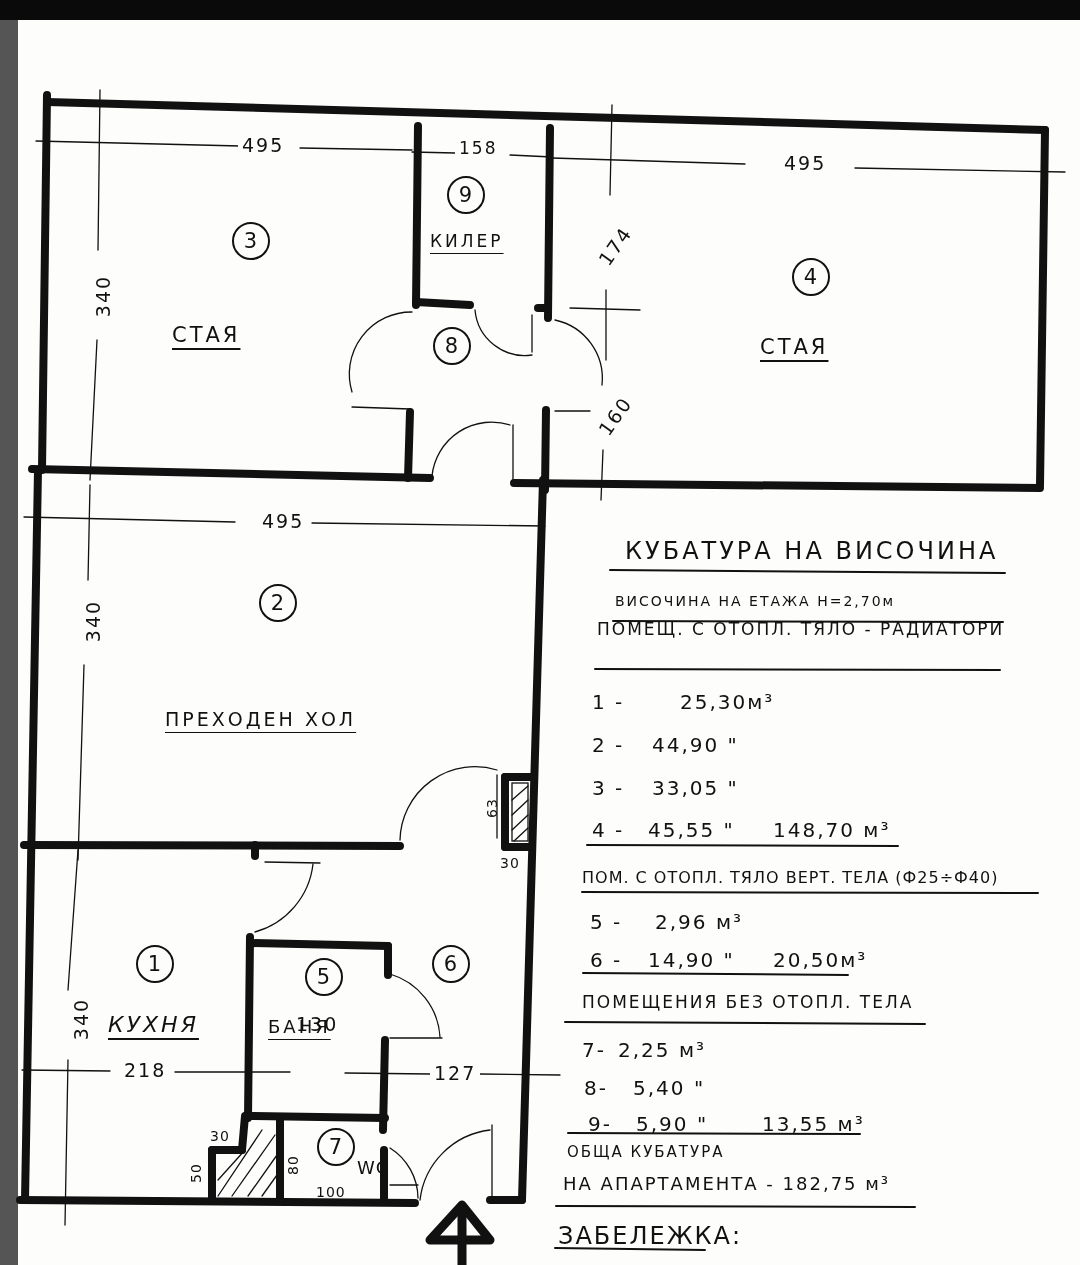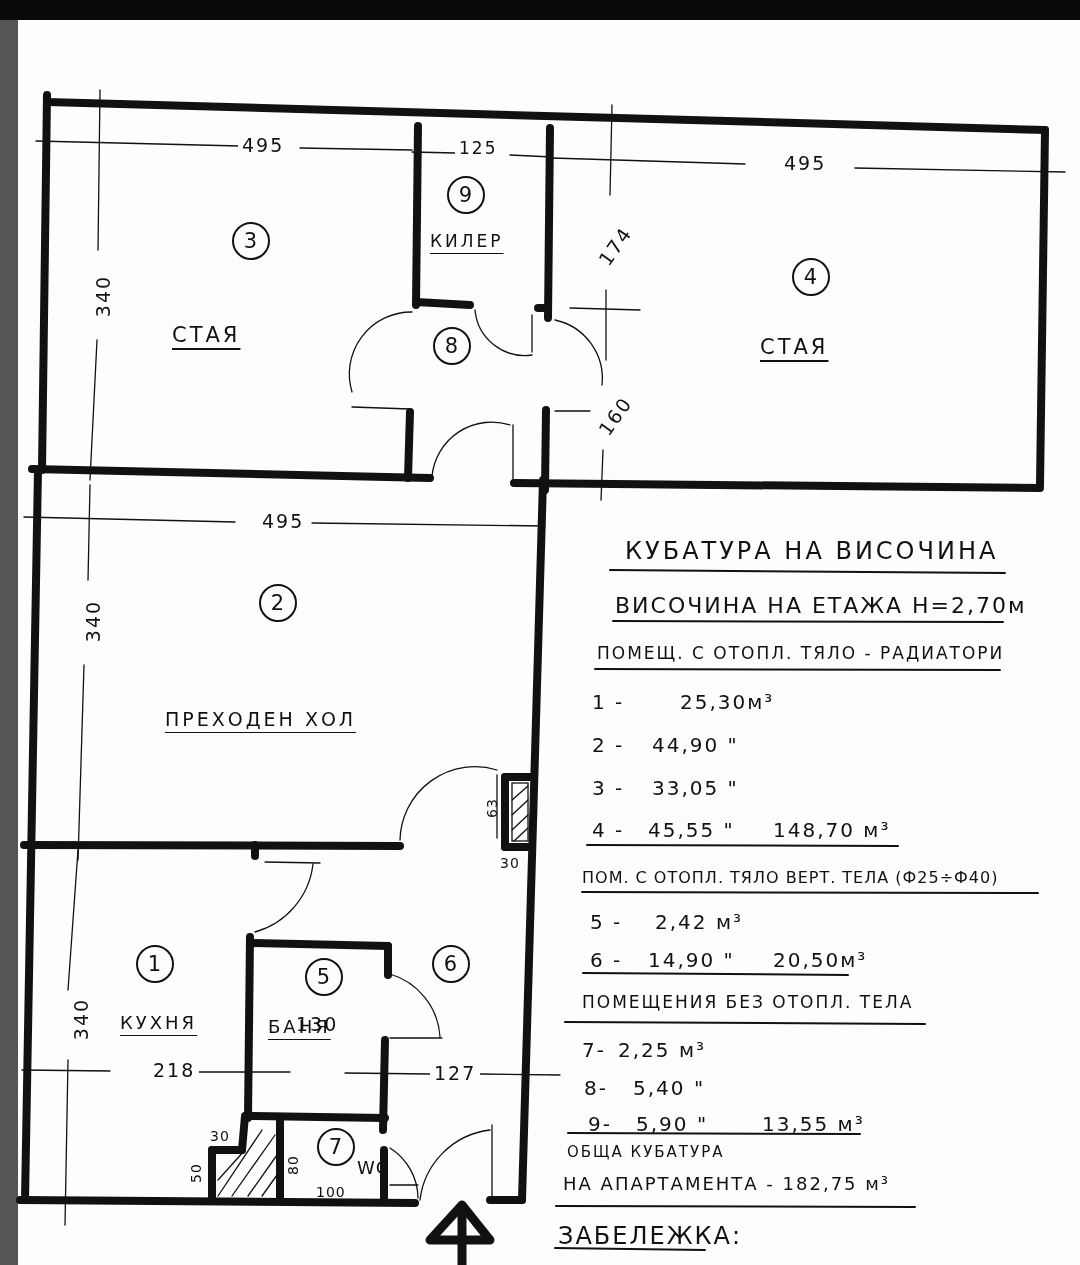--- a/index.html
+++ b/index.html
@@ -154,29 +154,29 @@
       <line x1="583" y1="973" x2="848" y2="975"></line>
       <line x1="565" y1="1022" x2="925" y2="1024"></line>
       <line x1="568" y1="1133" x2="860" y2="1134"></line>
       <line x1="556" y1="1206" x2="915" y2="1207"></line>
       <line x1="555" y1="1248" x2="705" y2="1250"></line>
     </g>
   </g>
 </svg>
 
 <div class="lbl dim" style="left:238px;top:134px;">495</div>
-<div class="lbl dim" style="left:455px;top:138px;font-size:17px;">125</div>
+<div class="lbl dim" style="left:455px;top:138px;font-size:17px;">158</div>
 <div class="lbl dim" style="left:780px;top:152px;">495</div>
 <div class="lbl dim rot" style="left:78px;top:285px;">340</div>
 <div class="lbl dim rot45" style="left:590px;top:235px;">174</div>
 <div class="lbl dim rot45" style="left:590px;top:405px;">160</div>
 <div class="lbl dim" style="left:258px;top:510px;">495</div>
 <div class="lbl dim rot" style="left:68px;top:610px;">340</div>
 <div class="lbl dim rot" style="left:56px;top:1008px;">340</div>
-<div class="lbl dim" style="left:120px;top:1059px;margin-left:29px;">218</div>
+<div class="lbl dim" style="left:120px;top:1059px;">218</div>
 <div class="lbl dim" style="left:292px;top:1013px;">130</div>
 <div class="lbl dim" style="left:430px;top:1062px;">127</div>
 <div class="lbl small" style="left:500px;top:855px;">30</div>
 <div class="lbl small rot" style="left:482px;top:800px;">63</div>
 <div class="lbl small" style="left:210px;top:1128px;">30</div>
 <div class="lbl small rot" style="left:186px;top:1165px;">50</div>
 <div class="lbl small" style="left:316px;top:1184px;">100</div>
 <div class="lbl small rot" style="left:283px;top:1157px;">80</div>
 
 <div class="lbl room-num" style="left:232px;top:222px;">3</div>
@@ -186,42 +186,42 @@
 <div class="lbl room-num" style="left:259px;top:584px;">2</div>
 <div class="lbl room-num" style="left:136px;top:945px;">1</div>
 <div class="lbl room-num" style="left:305px;top:958px;">5</div>
 <div class="lbl room-num" style="left:432px;top:945px;">6</div>
 <div class="lbl room-num" style="left:317px;top:1128px;">7</div>
 
 <div class="lbl room-name" style="left:172px;top:323px;">СТАЯ</div>
 <div class="lbl room-name" style="left:430px;top:231px;font-size:17px;">КИЛЕР</div>
 <div class="lbl room-name" style="left:760px;top:335px;">СТАЯ</div>
 <div class="lbl room-name" style="left:165px;top:660px;font-size:19px;margin-top:48px;">ПРЕХОДЕН ХОЛ</div>
-<div class="lbl room-name" style="left:120px;top:1012px;font-size:18px;">КУХНЯ</div>
+<div class="lbl room-name" style="left:108px;top:1012px;font-size:22px;font-style:italic;">КУХНЯ</div>
 <div class="lbl room-name" style="left:268px;top:1016px;font-size:18px;">БАНЯ</div>
 <div class="lbl" style="left:357px;top:1157px;font-size:18px;">WC</div>
 
 <div class="notes">
   <div class="lbl title" style="left:625px;top:537px;">КУБАТУРА НА ВИСОЧИНА</div>
-  <div class="lbl" style="left:615px;top:593px;font-size:22px;">ВИСОЧИНА НА ЕТАЖА H=2,70м</div>
-  <div class="lbl" style="left:597px;top:643px;font-size:17px;">ПОМЕЩ. С ОТОПЛ. ТЯЛО - РАДИАТОРИ</div>
+  <div class="lbl" style="left:615px;top:593px;font-size:14px;">ВИСОЧИНА НА ЕТАЖА H=2,70м</div>
+  <div class="lbl" style="left:597px;top:619px;font-size:17px;">ПОМЕЩ. С ОТОПЛ. ТЯЛО - РАДИАТОРИ</div>
 
   <div class="lbl" style="left:592px;top:690px;">1 -</div>
   <div class="lbl" style="left:655px;top:690px;margin-left:25px;">25,30м³</div>
   <div class="lbl" style="left:592px;top:733px;">2 -</div>
   <div class="lbl" style="left:652px;top:733px;">44,90 "</div>
   <div class="lbl" style="left:592px;top:776px;">3 -</div>
   <div class="lbl" style="left:652px;top:776px;">33,05 "</div>
   <div class="lbl" style="left:592px;top:818px;">4 -</div>
   <div class="lbl" style="left:648px;top:818px;">45,55 "</div>
   <div class="lbl" style="left:773px;top:818px;">148,70 м³</div>
 
   <div class="lbl" style="left:582px;top:868px;font-size:16px;letter-spacing:1px;">ПОМ. С ОТОПЛ. ТЯЛО ВЕРТ. ТЕЛА (Ф25÷Ф40)</div>
   <div class="lbl" style="left:590px;top:910px;">5 -</div>
-  <div class="lbl" style="left:655px;top:910px;">2,42 м³</div>
+  <div class="lbl" style="left:655px;top:910px;">2,96 м³</div>
   <div class="lbl" style="left:590px;top:948px;">6 -</div>
   <div class="lbl" style="left:648px;top:948px;">14,90 "</div>
   <div class="lbl" style="left:773px;top:948px;">20,50м³</div>
 
   <div class="lbl" style="left:582px;top:992px;font-size:17px;">ПОМЕЩЕНИЯ БЕЗ ОТОПЛ. ТЕЛА</div>
   <div class="lbl" style="left:582px;top:1038px;">7-</div>
   <div class="lbl" style="left:618px;top:1038px;">2,25 м³</div>
   <div class="lbl" style="left:584px;top:1076px;">8-</div>
   <div class="lbl" style="left:633px;top:1076px;">5,40 "</div>
   <div class="lbl" style="left:588px;top:1112px;">9-</div>

